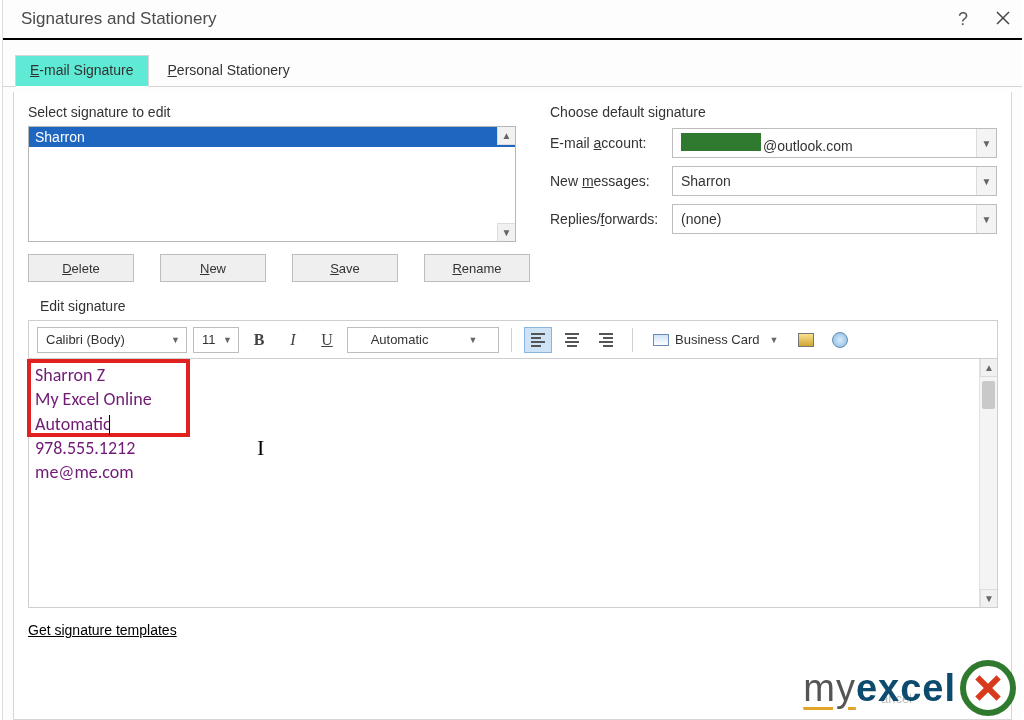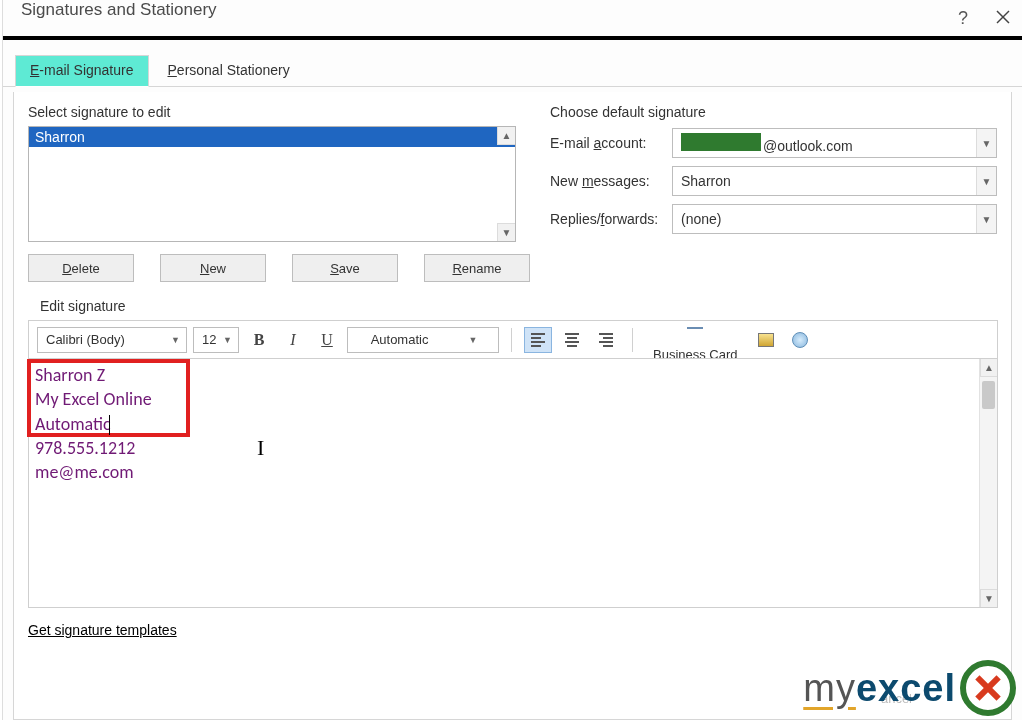--- a/index.html
+++ b/index.html
@@ -18,23 +18,24 @@
     position: absolute;
     left: 2px; top: 0;
     width: 1020px;
     height: 720px;
     background: #fdfdfd;
     border-left: 1px solid #ddd;
   }
   .titlebar {
     height: 40px;
     display: flex;
+    align-items: center;
     justify-content: space-between;
     padding: 0 12px 0 18px;
-    border-bottom: 4px solid #000000;
+    border-bottom: 2px solid #000000;
   }
   .titlebar .title { font-size: 17px; color:#4b4b4b; }
   .titlebar .tactions { display:flex; gap:28px; align-items:center; color:#555; }
   .help-q { font-size:18px; }
   .close-x svg { width:14px; height:14px; stroke:#444; stroke-width:1.5; }
   .tabs {
     display:flex;
     padding: 8px 12px 0 12px;
     border-bottom: 1px solid #d6d6d6;
     gap:4px;
@@ -157,24 +158,23 @@
   .align-lines { display:flex; flex-direction:column; gap:2px; }
   .align-lines span { display:block; height:2px; background:#555; width:14px; }
   .align-center .align-lines { align-items:center; }
   .align-center .al-short { width:10px; }
   .align-right .align-lines { align-items:flex-end; }
   .align-right .al-short { width:10px; }
   .al-short { width:10px !important; }
   .sep { width:1px; height:24px; background:#d0d0d0; margin:0 6px; }
   .bizcard-btn {
     height:26px;
-    display:flex; align-items:center; gap:18px;
+    display:flex; align-items:center; gap:6px;
     padding:0 8px;
     font-size:13px;
-    flex-direction:column;
   }
   .bc-icon { width:16px; height:12px; border:1px solid #6a8db3; background:linear-gradient(#cfe3f7,#fff); }
   .icon-btn { width:28px; height:26px; display:flex; align-items:center; justify-content:center; }
   .img-icon { width:16px; height:14px; border:1px solid #777; background:linear-gradient(#f8e28f,#cfa533); position:relative; }
   .globe-icon { width:16px; height:16px; border-radius:50%; border:1px solid #5f8fb8; background:radial-gradient(#d6ecfc,#88b6dd); position:relative; }
   .editor {
     width:970px;
     height:250px;
     border:1px solid #cfcfcf;
     background:#fff;
@@ -313,21 +313,21 @@
     </div>
 
     <span class="section-label">Edi<span class="u">t</span> signature</span>
 
     <div class="toolbar">
       <div class="tb-combo font-box">
         <span>Calibri (Body)</span>
           <span class="dd">▼</span>
       </div>
       <div class="tb-combo size-box">
-        <span>12</span>
+        <span>11</span>
           <span class="dd">▼</span>
       </div>
       <div class="tb-btn bold">B</div>
       <div class="tb-btn ital">I</div>
       <div class="tb-btn undl">U</div>
       <div class="tb-combo color-box" style="justify-content:center; gap:40px;">
         <span>Automatic</span>
           <span class="dd">▼</span>
       </div>
       <div class="sep"></div>

